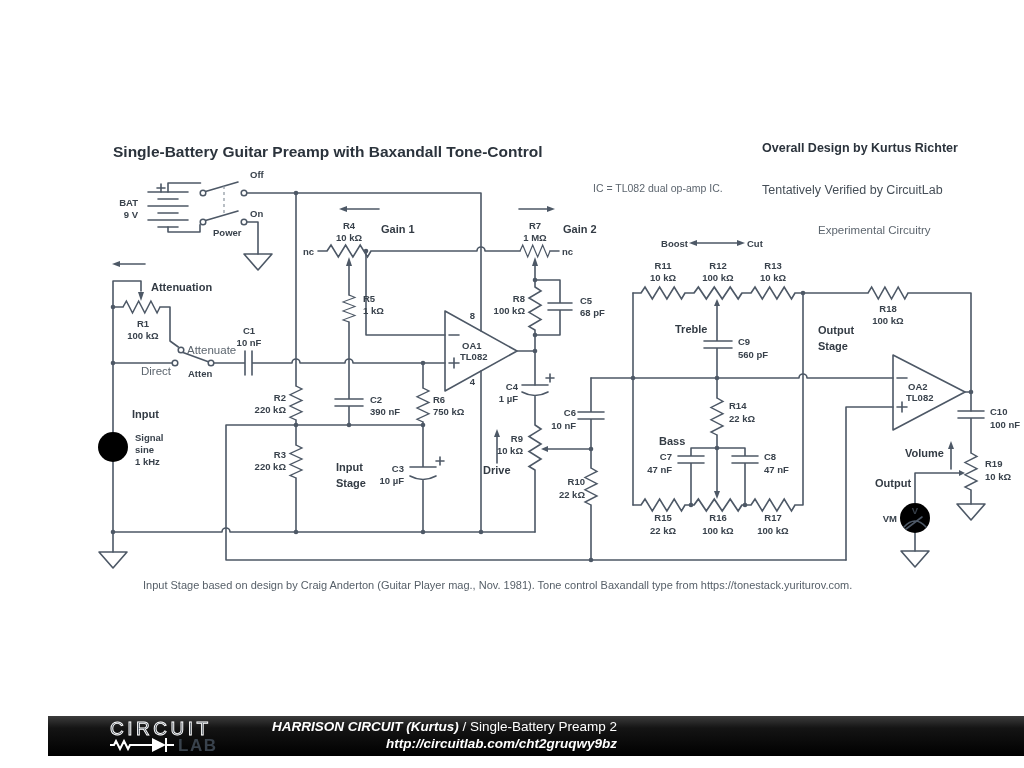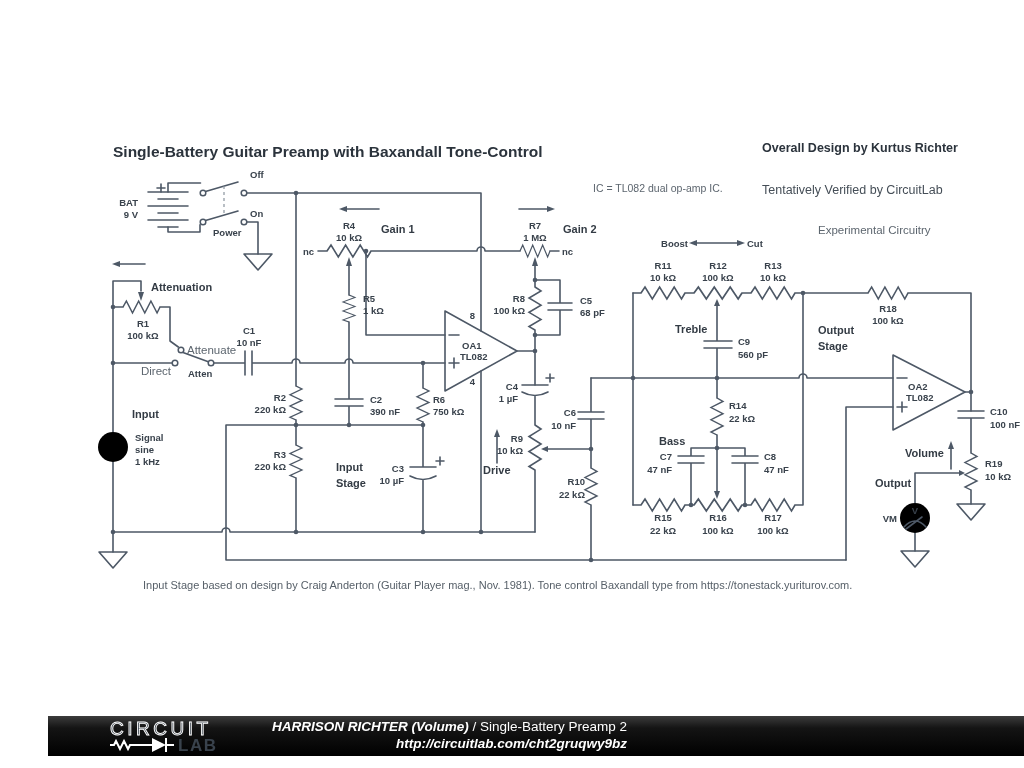--- a/index.html
+++ b/index.html
@@ -305,17 +305,17 @@
     <text x="28" y="17" font-size="19" letter-spacing="3.5" fill="none" stroke="#ffffff" stroke-width="0.9">CIRCUIT</text>
     <g stroke="#ffffff" stroke-width="2" fill="none">
       <path d="M28,27 h4 l2,-4 l4,8 l4,-8 l4,8 l2,-4 h8"></path>
       <path d="M56,27 h14 M84,27 h8"></path>
       <polygon points="70,20 70,34 84,27" fill="#ffffff" stroke="none"></polygon>
       <path d="M84,20 V34"></path>
     </g>
     <text x="96" y="33" font-size="17" font-weight="bold" letter-spacing="1.5" fill="#ffffff">LAB</text>
   </svg>
   <div class="meta">
-    <div class="l1"><span class="auth">HARRISON RICHTER (Volume)</span><span> / </span><span class="proj">Single-Battery Preamp 2</span></div>
+    <div class="l1"><span class="auth">HARRISON CIRCUIT (Kurtus)</span><span> / </span><span class="proj">Single-Battery Preamp 2</span></div>
     <div class="l2">http://circuitlab.com/cht2gruqwy9bz</div>
   </div>
 </div>
 </div>
 
 </body></html>

